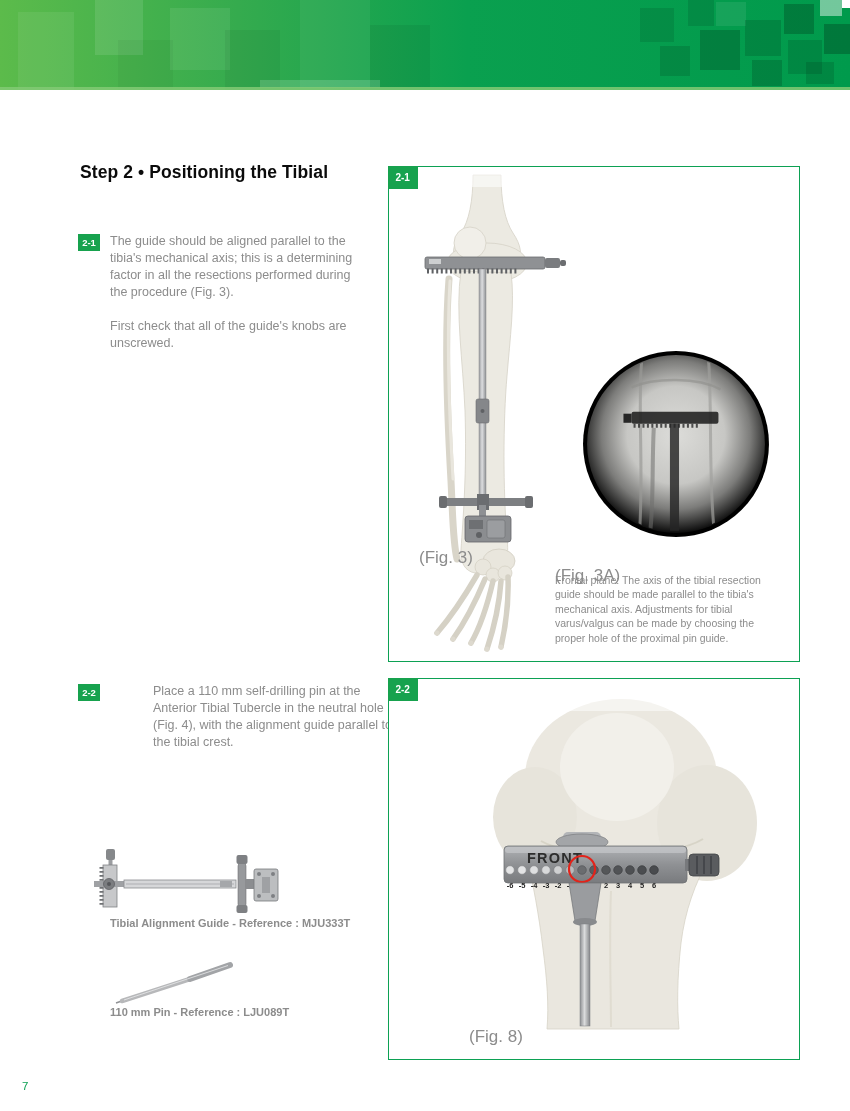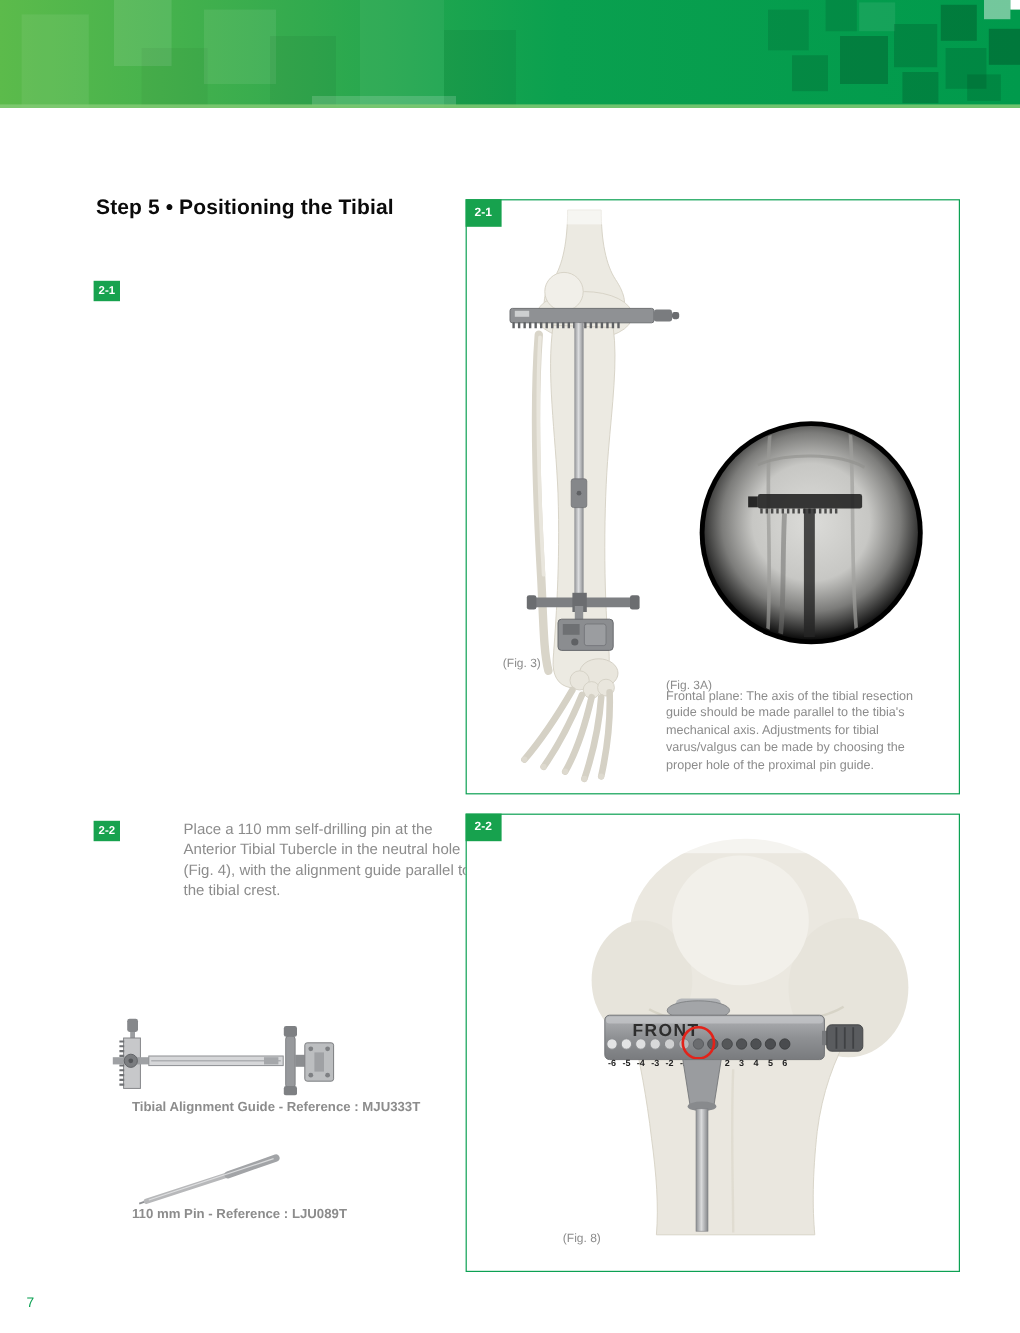--- a/index.html
+++ b/index.html
@@ -21,21 +21,21 @@
          font-size:9.5px;font-weight:bold;display:flex;align-items:center;justify-content:center;}
   .copy{position:absolute;left:110px;width:252px;color:#8c8c8c;font-size:12.5px;line-height:1.36;}
   .copy p{margin:0 0 17px 0;}
 
   .inst-caption{position:absolute;left:110px;color:#8c8c8c;font-size:11px;font-weight:bold;}
 
   
   .figbox{position:absolute;left:388px;width:412px;border:1.3px solid #0ca153;background:#fff;box-sizing:border-box;}
   .figtag{position:absolute;left:-1.3px;top:-1.3px;width:30px;height:23px;background:#17a24e;color:#fff;
           font-size:10px;font-weight:bold;display:flex;align-items:center;justify-content:center;}
-  .figcap{position:absolute;color:#8c8c8c;font-size:10px;}
+  .figcap{position:absolute;color:#8c8c8c;font-size:17px;}
   .fignote{position:absolute;color:#8c8c8c;font-size:10.5px;line-height:1.38;}
 
   .abs{position:absolute;}
 
   .front-label{font-family:"Liberation Sans",sans-serif;font-size:14.5px;font-weight:bold;
                fill:#2d2d2d;letter-spacing:1.2px;}
   .scale-num{font-family:"Liberation Sans",sans-serif;font-size:7.5px;font-weight:bold;fill:#1f1f1f;}
 
   .pagenum{position:absolute;left:22px;top:1080px;color:#0ca153;font-size:11.5px;}
 </style>
@@ -63,25 +63,27 @@
     <div class="tile" style="left:784px;top:4px;width:30px;height:30px;background:rgba(0,0,0,.20);"></div>
     <div class="tile" style="left:788px;top:40px;width:34px;height:34px;background:rgba(0,80,40,.25);"></div>
     <div class="tile" style="left:820px;top:0;width:22px;height:16px;background:rgba(255,255,255,.45);"></div>
     <div class="tile" style="left:824px;top:24px;width:26px;height:30px;background:rgba(0,0,0,.22);"></div>
     <div class="tile" style="left:806px;top:62px;width:28px;height:22px;background:rgba(0,60,30,.20);"></div>
     <div class="tile" style="left:842px;top:0;width:8px;height:8px;background:#ffffff;"></div>
     <div class="band-edge"></div>
   </div>
 
   <div class="title">
-    <span>Step 5 • Positioning the Tibial</span>
+    <span>Step 2 • Positioning the Tibial</span>
   </div>
 
   <div class="badge" style="left:78px;top:234px;">2-1</div>
   <div class="copy" style="top:233px;">
+    <p>The guide should be aligned parallel to the tibia's mechanical axis; this is a determining factor in all the resections performed during the procedure (Fig. 3).</p>
+    <p>First check that all of the guide's knobs are unscrewed.</p>
   </div>
 
   <div class="badge" style="left:78px;top:684px;">2-2</div>
   <div class="copy" style="top:683px;margin-left:43px;">
     <p>Place a 110 mm self-drilling pin at the Anterior Tibial Tubercle in the neutral hole (Fig. 4), with the alignment guide parallel to the tibial crest.</p>
   </div>
 
   <svg class="abs" style="left:92px;top:845px;" width="195" height="68" viewBox="0 0 195 68">
     <rect x="14" y="4" width="9" height="11" rx="2" fill="#86888b"></rect>
     <rect x="16.5" y="15" width="4" height="5" fill="#9b9da0"></rect>

